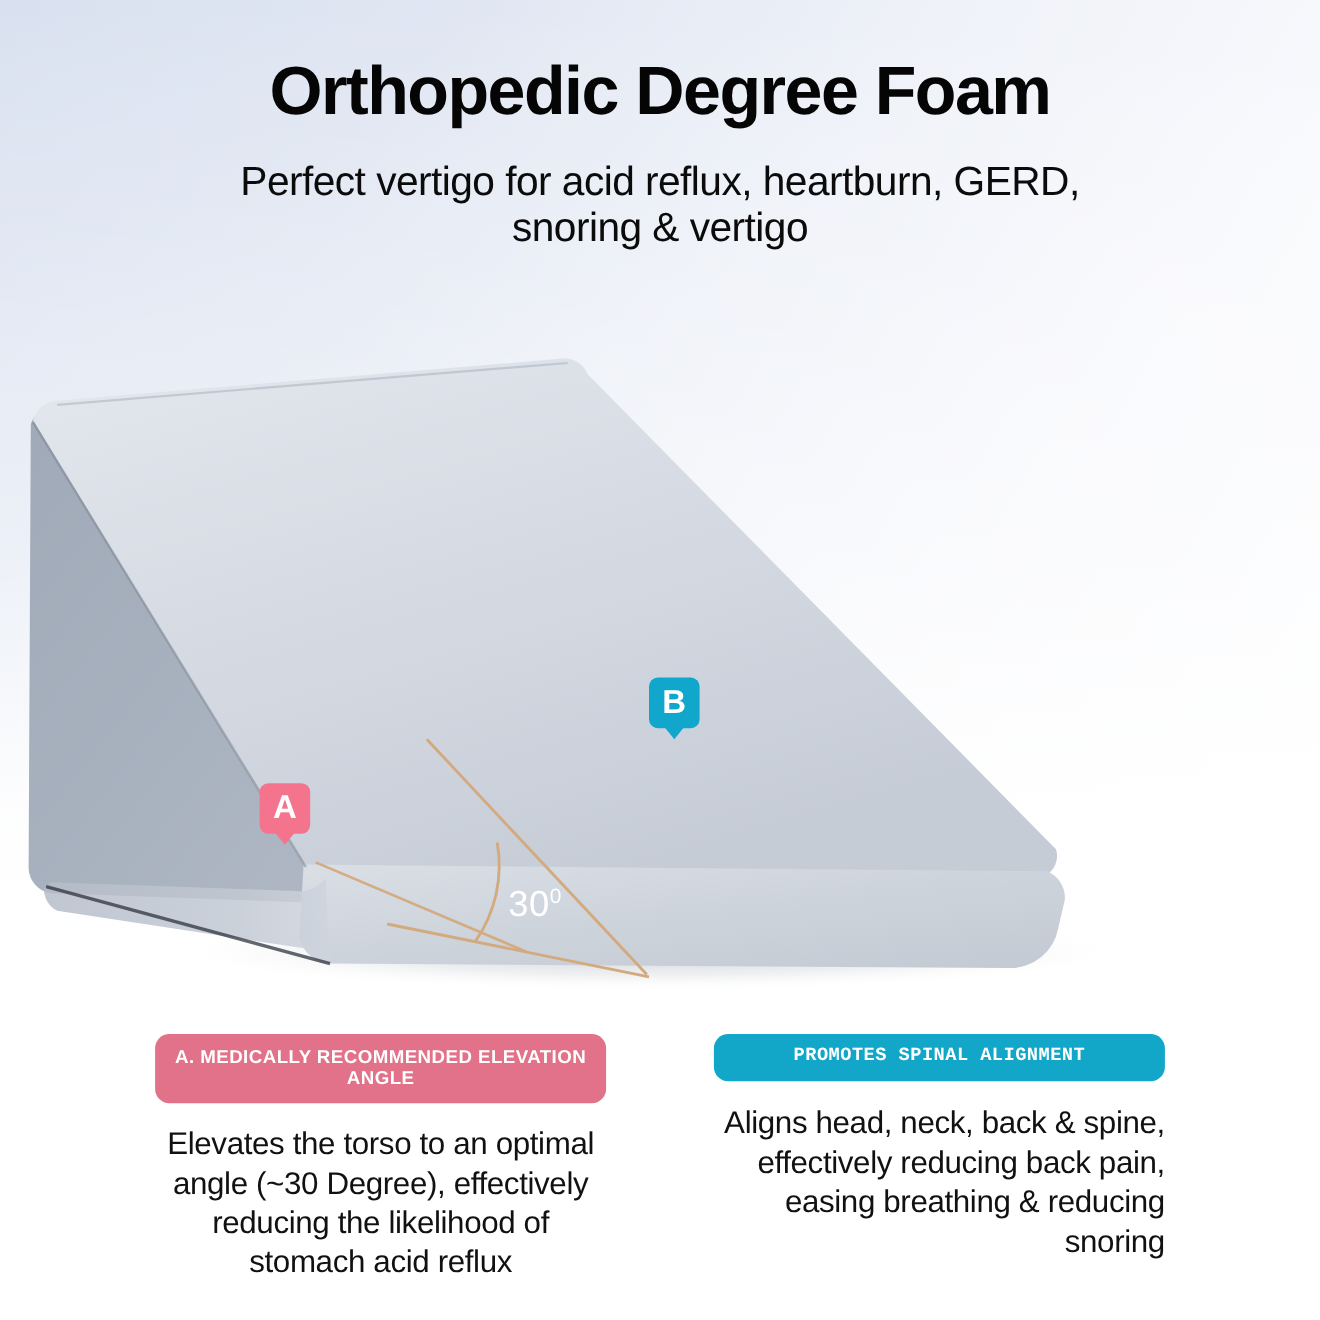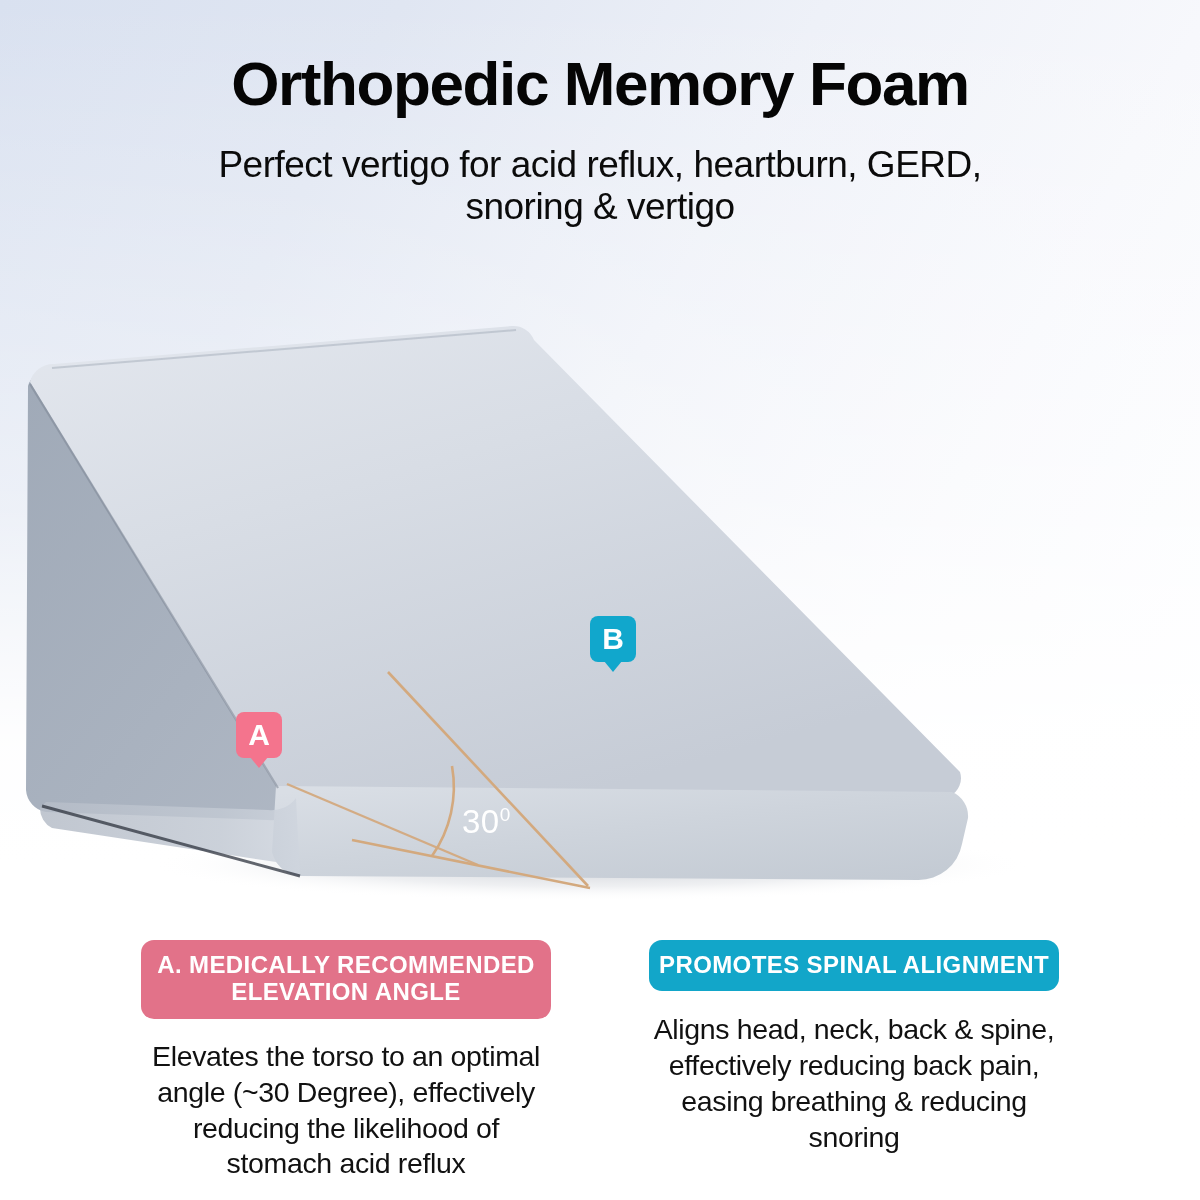--- a/index.html
+++ b/index.html
@@ -148,45 +148,45 @@
     width: 410px;
     text-align: center;
   }
   .badge {
     display: block;
     width: 100%;
     box-sizing: border-box;
     border-radius: 13px;
     padding: 11px 10px 13px;
     color: #ffffff;
-    font-size: 24px;
+    font-size: 17px;
     font-weight: 700;
     line-height: 1.14;
     letter-spacing: 0.4px;
     text-transform: uppercase;
   }
   .badge-pink { background: #e27289; }
-  .badge-teal { background: #12a6c9; }
+  .badge-teal { background: #12a6c9; font-family: Liberation Mono, monospace; }
   .feature-body {
     margin-top: 20px;
     font-size: 28.5px;
     line-height: 1.26;
     color: #111111;
     letter-spacing: -0.35px;
   }
-  .feature-col.right .feature-body { margin-top: 21px; }
+  .feature-col.right .feature-body { margin-top: 21px; text-align: right; }
 </style>
 </head>
 <body>
 
 <div id="page">
 
   <div class="header">
     <h1 class="title">
-      <span>Orthopedic Memory Foam</span><br>
+      <span>Orthopedic Degree Foam</span><br>
     </h1>
     <p class="subtitle">
       <span>Perfect vertigo for acid reflux, heartburn, GERD,</span><br>
       <span>snoring &amp; vertigo</span>
     </p>
   </div>
 
   <div class="stage">
     <svg width="1200" height="610" viewBox="0 0 1200 610">
       <defs>

